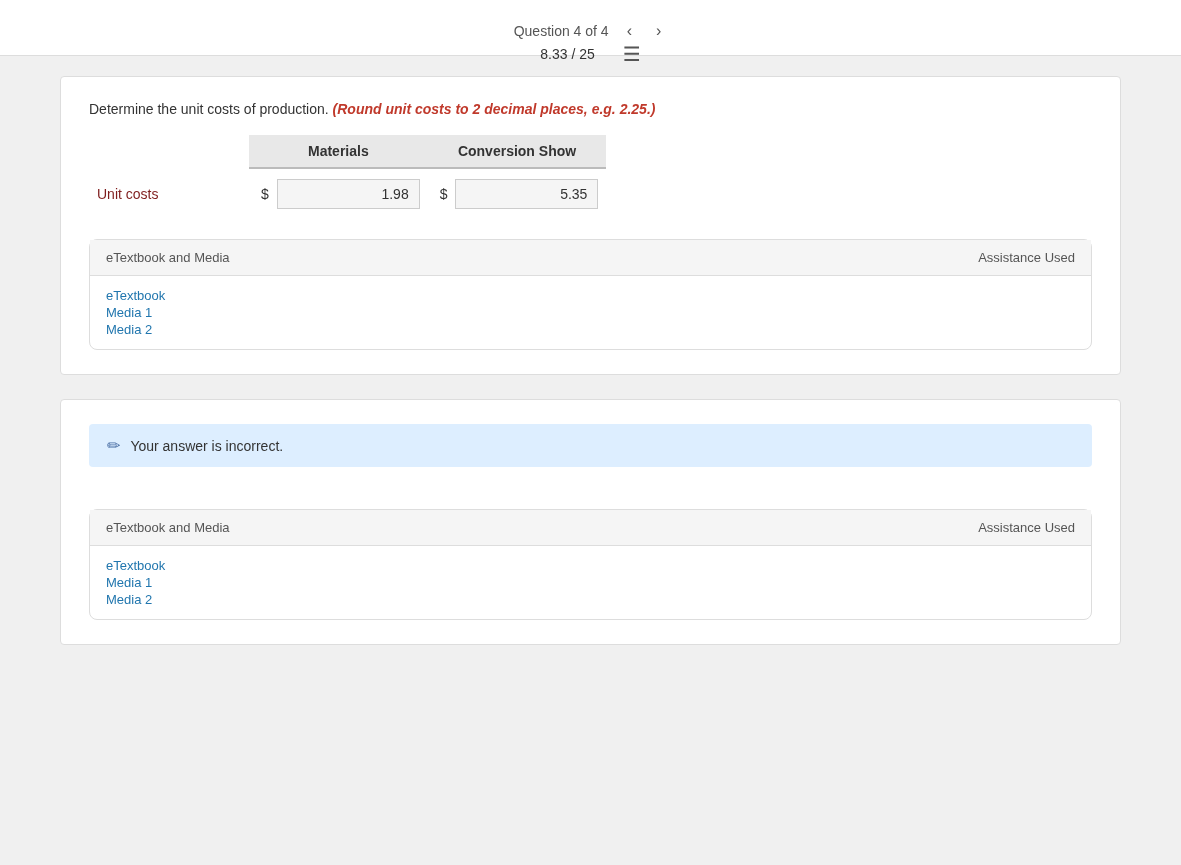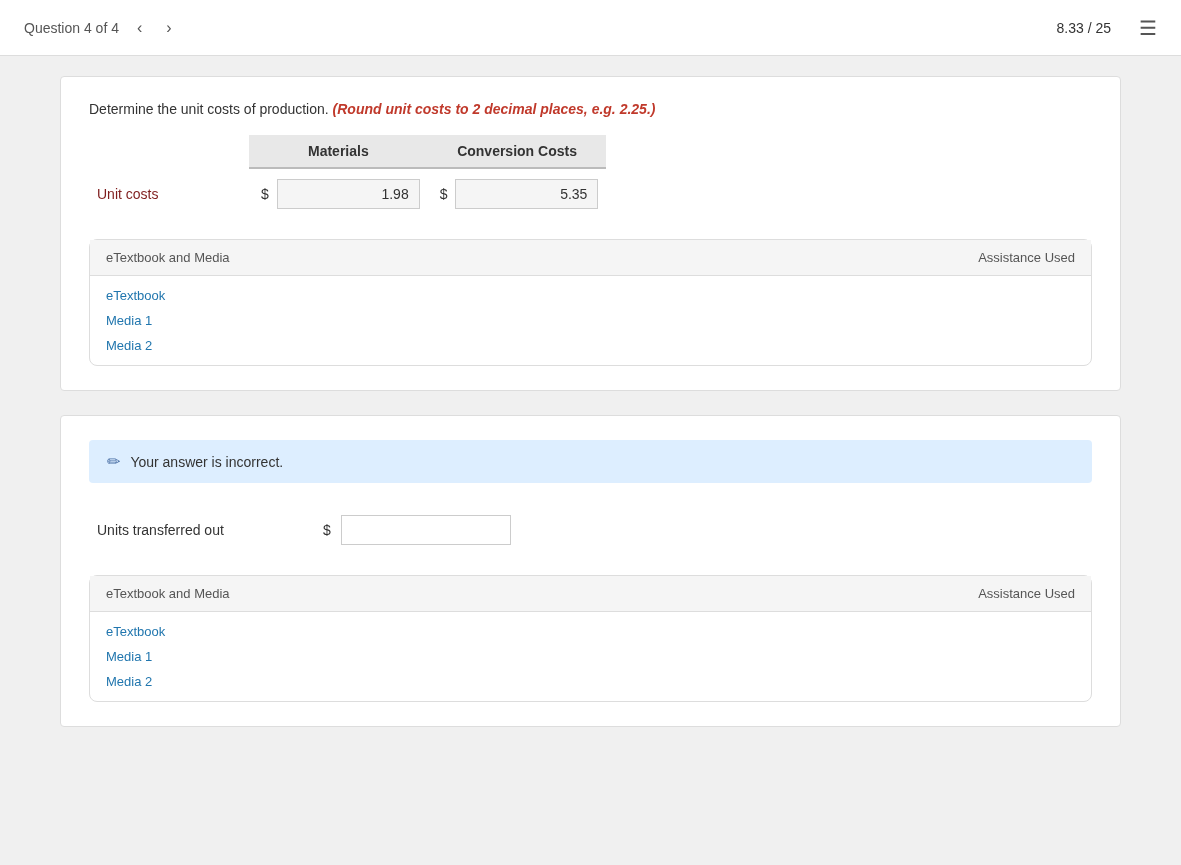--- a/index.html
+++ b/index.html
@@ -9,22 +9,23 @@
       background: #f0f0f0;
       color: #333;
     }
 
     .top-bar {
       display: flex;
       align-items: center;
       justify-content: space-between;
       background: #fff;
       border-bottom: 1px solid #ddd;
-      padding: 10px 24px;
+      padding: 20px 24px;
       height: 56px;
+      flex-direction: column;
     }
 
     .top-bar-left {
       display: flex;
       align-items: center;
       gap: 12px;
       color: #555;
       font-size: 14px;
     }
 
@@ -133,21 +134,21 @@
       background: #f5f5f5;
       border-bottom: 1px solid #ddd;
       font-size: 13px;
       color: #555;
     }
 
     .etextbook-body {
       padding: 12px 16px;
       display: flex;
       flex-direction: column;
-      gap: 10px;
+      gap: 2px;
     }
 
     .etextbook-link {
       color: #2176ae;
       text-decoration: none;
       font-size: 13px;
       cursor: pointer;
     }
 
     
@@ -225,21 +226,21 @@
     <p class="instruction-text">
       <span>Determine the unit costs of production.</span>
       <span class="highlight">(Round unit costs to 2 decimal places, e.g. 2.25.)</span>
     </p>
 
     <table class="cost-table">
       <thead>
         <tr>
           <th style="background:transparent; border-bottom:none;"></th>
           <th>Materials</th>
-          <th>Conversion Costs</th>
+          <th>Conversion Show</th>
         </tr>
       </thead>
       <tbody>
         <tr>
           <td class="label-cell">Unit costs</td>
           <td>
             <span class="dollar-sign">$</span>
             <input class="cost-input" type="text" value="1.98" readonly="" style="">
           </td>
           <td>
@@ -266,27 +267,20 @@
   <div class="card">
 
     <div class="incorrect-banner">
       <span class="pencil-icon">✏</span>
       <span>Your answer is incorrect.</span>
     </div>
 
 
     <table class="assignment-table">
       <tbody>
-        <tr>
-          <td class="row-label">Units transferred out</td>
-          <td>
-            <span class="dollar-sign">$</span>
-            <input class="answer-input" type="text" value="" style="">
-          </td>
-        </tr>
       </tbody>
     </table>
 
     <div class="etextbook-section">
       <div class="etextbook-header">
         <span>eTextbook and Media</span>
         <span>Assistance Used</span>
       </div>
       <div class="etextbook-body">
         <a class="etextbook-link">eTextbook</a>

